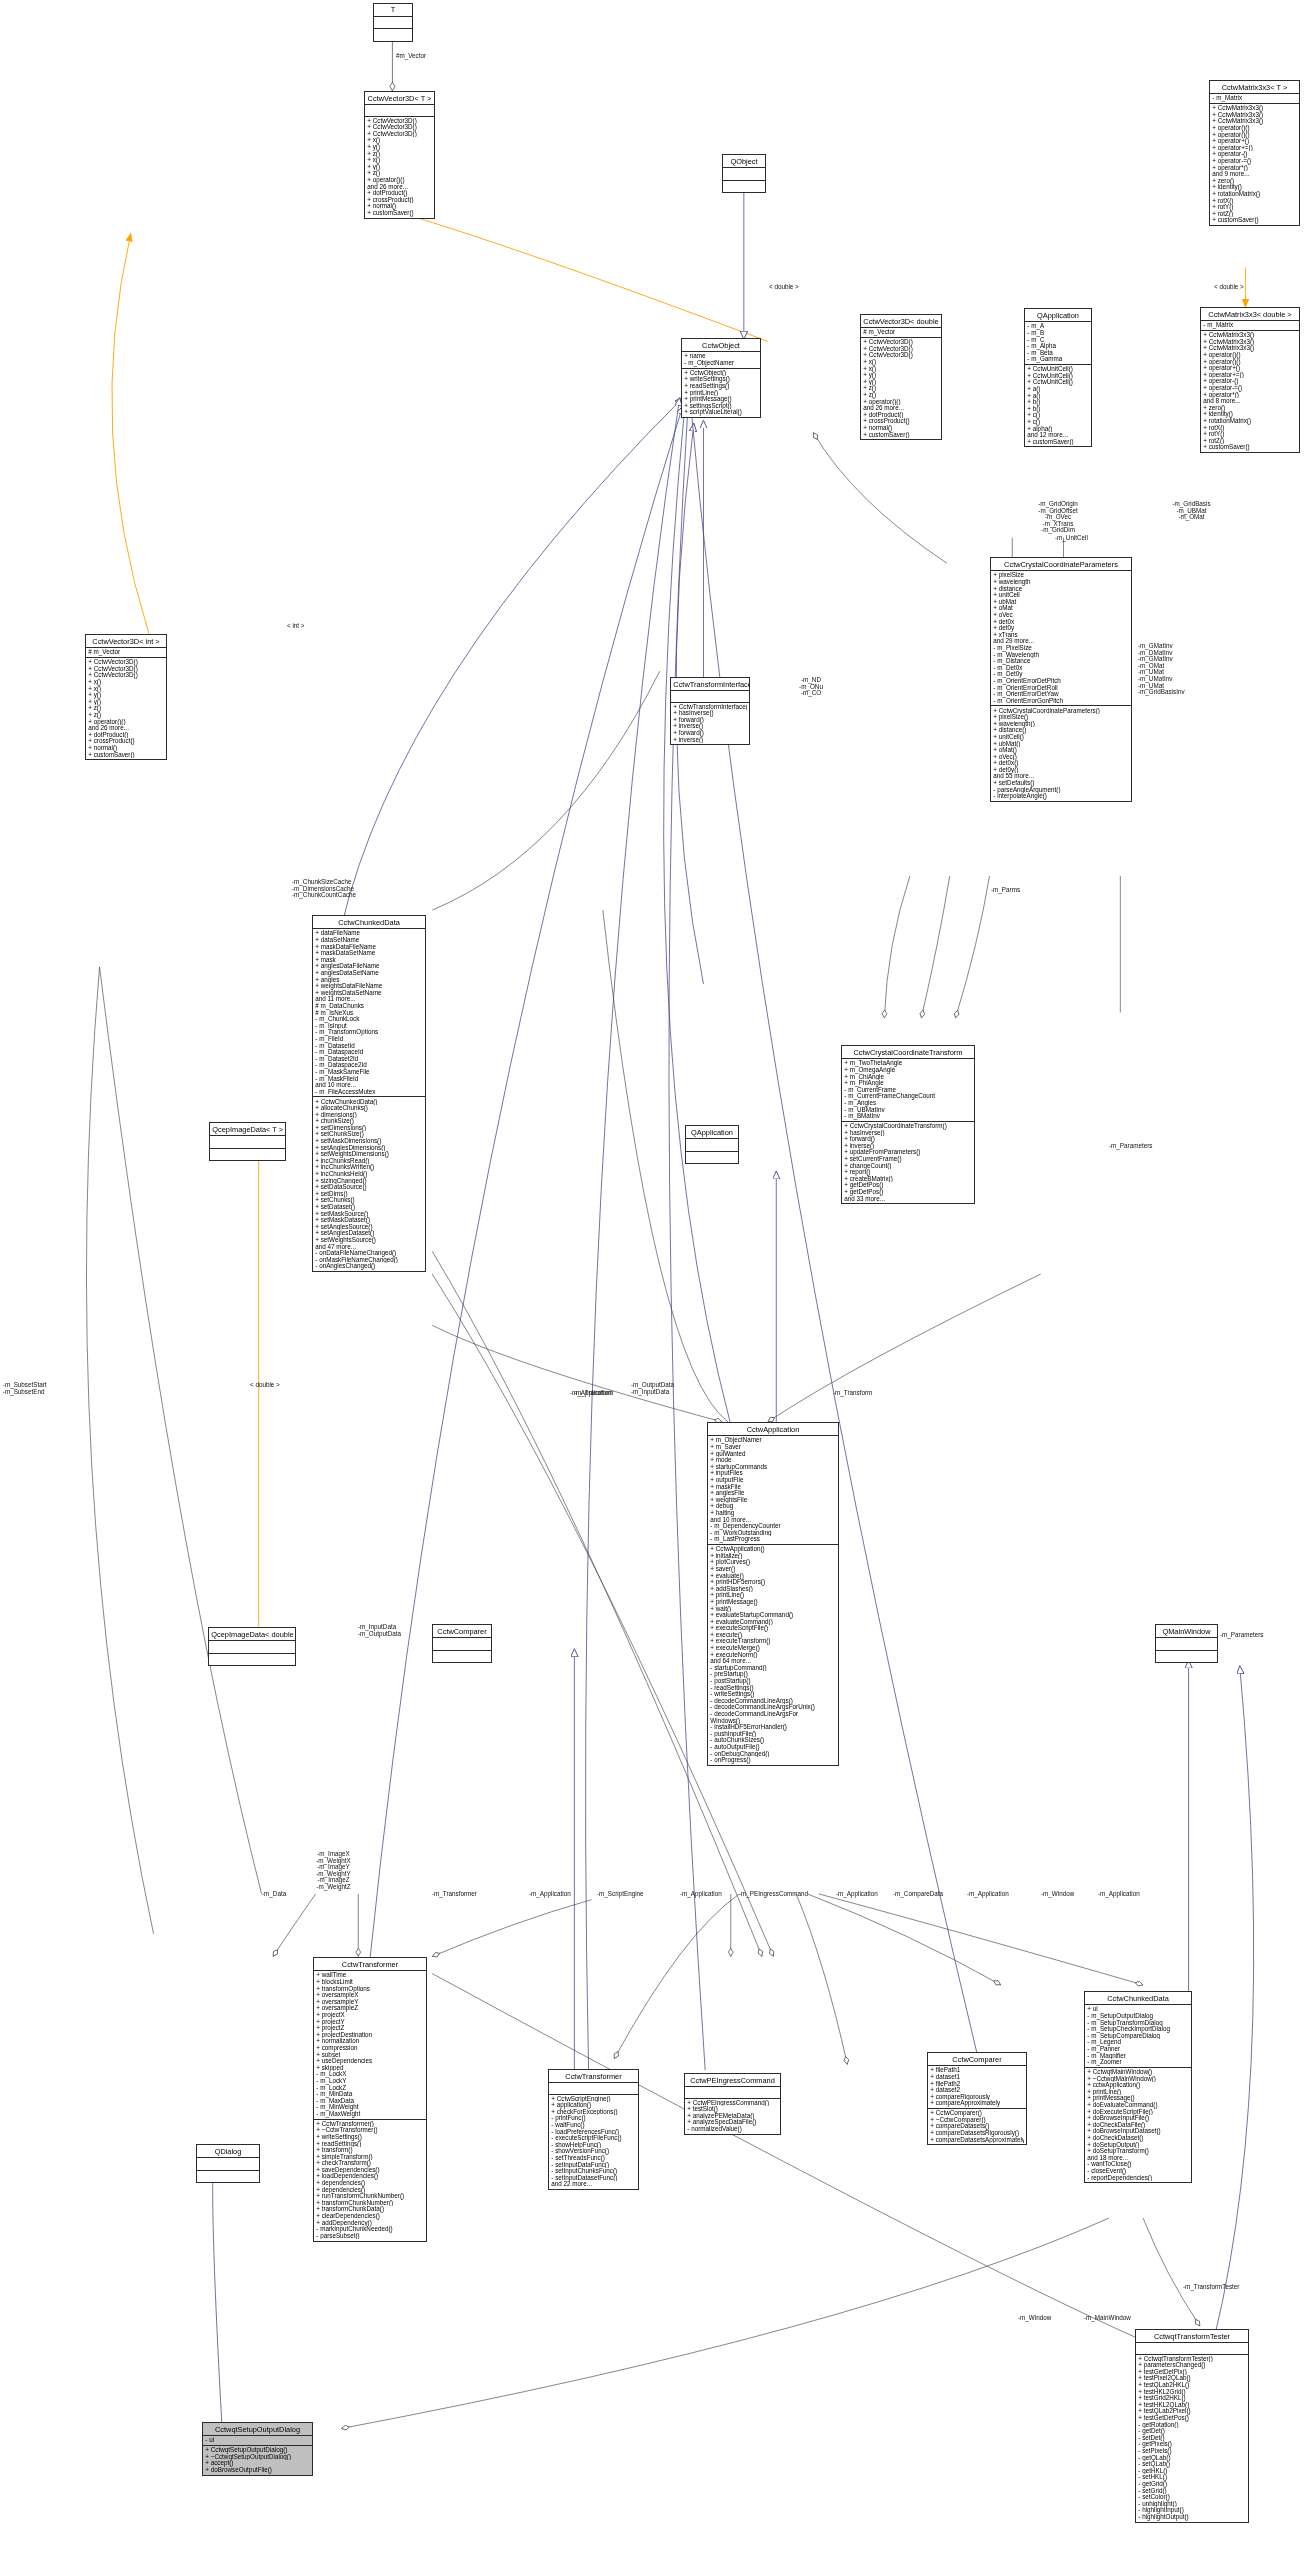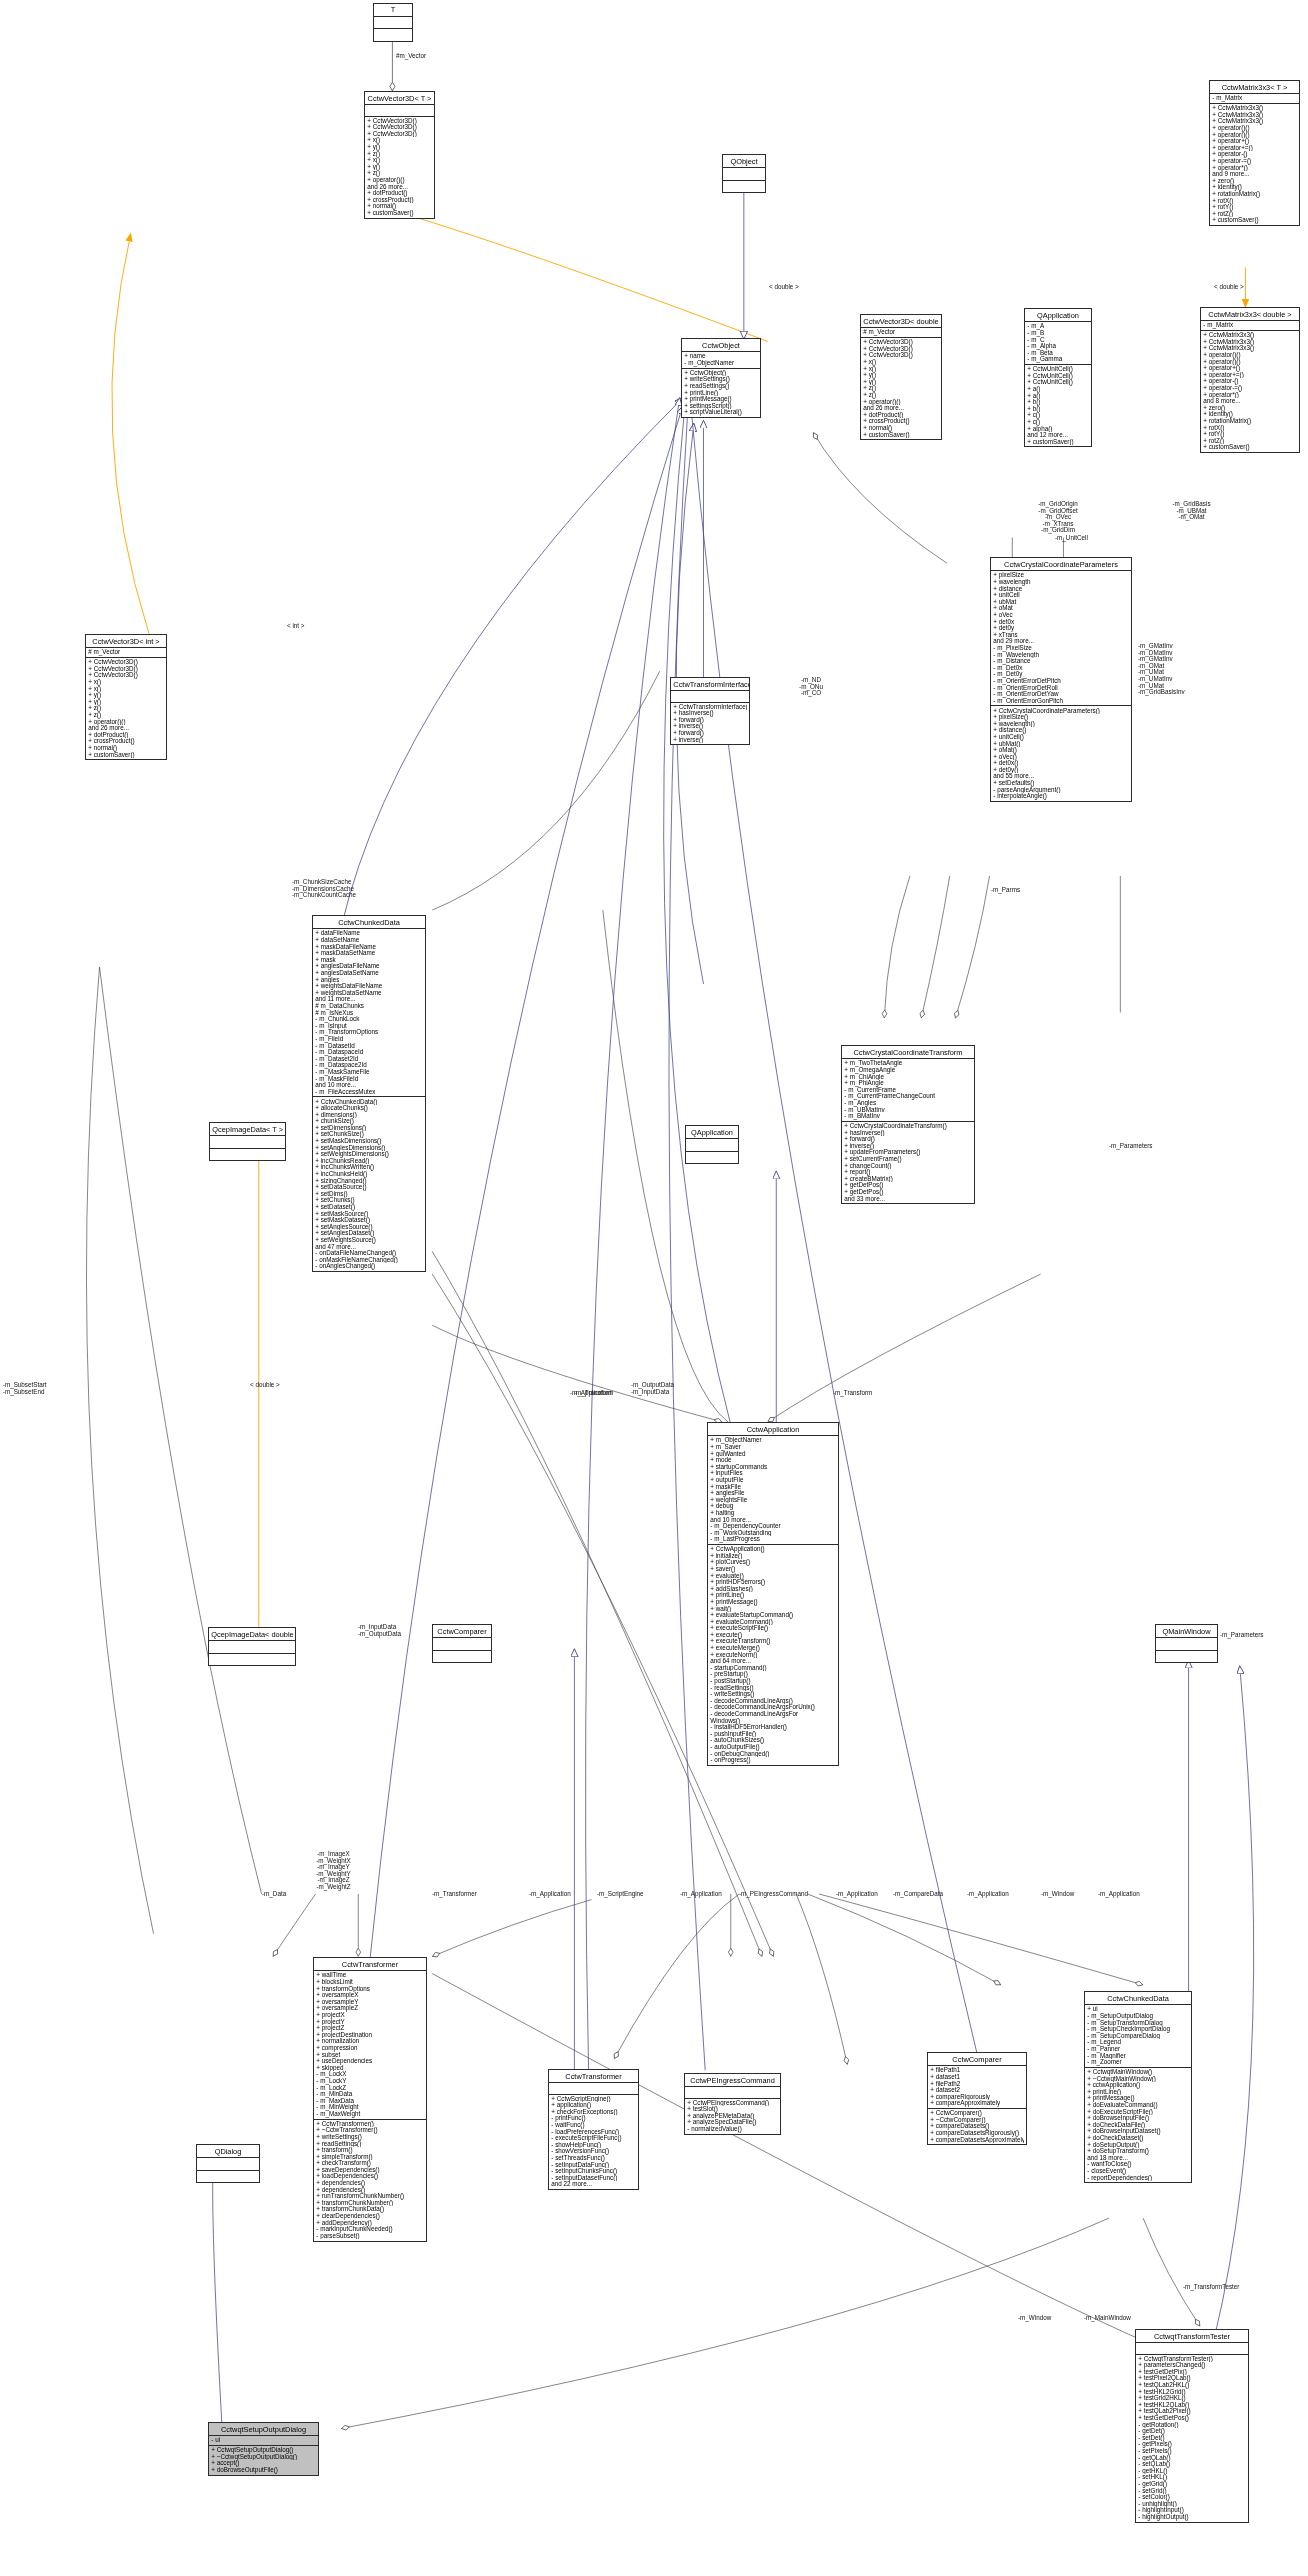--- a/index.html
+++ b/index.html
@@ -673,21 +673,21 @@
         <div class="row">- setHKL()</div>
         <div class="row">- getGrid()</div>
         <div class="row">- setGrid()</div>
         <div class="row">- setColor()</div>
         <div class="row">- unhighlight()</div>
         <div class="row">- highlightInput()</div>
         <div class="row">- highlightOutput()</div>
       </div>
 </div>
 
-<div class="node filled" style="left:208px;top:2422px;width:111px;">
+<div class="node filled" style="left:202px;top:2422px;width:111px;">
   <div class="title">CctwqtSetupOutputDialog</div>
   <div class="sect attrs">
         <div class="row">- ui</div>
       </div>
   <div class="sect ops">
         <div class="row">+ CctwqtSetupOutputDialog()</div>
         <div class="row">+ ~CctwqtSetupOutputDialog()</div>
         <div class="row">+ accept()</div>
         <div class="row">+ doBrowseOutputFile()</div>
       </div>

